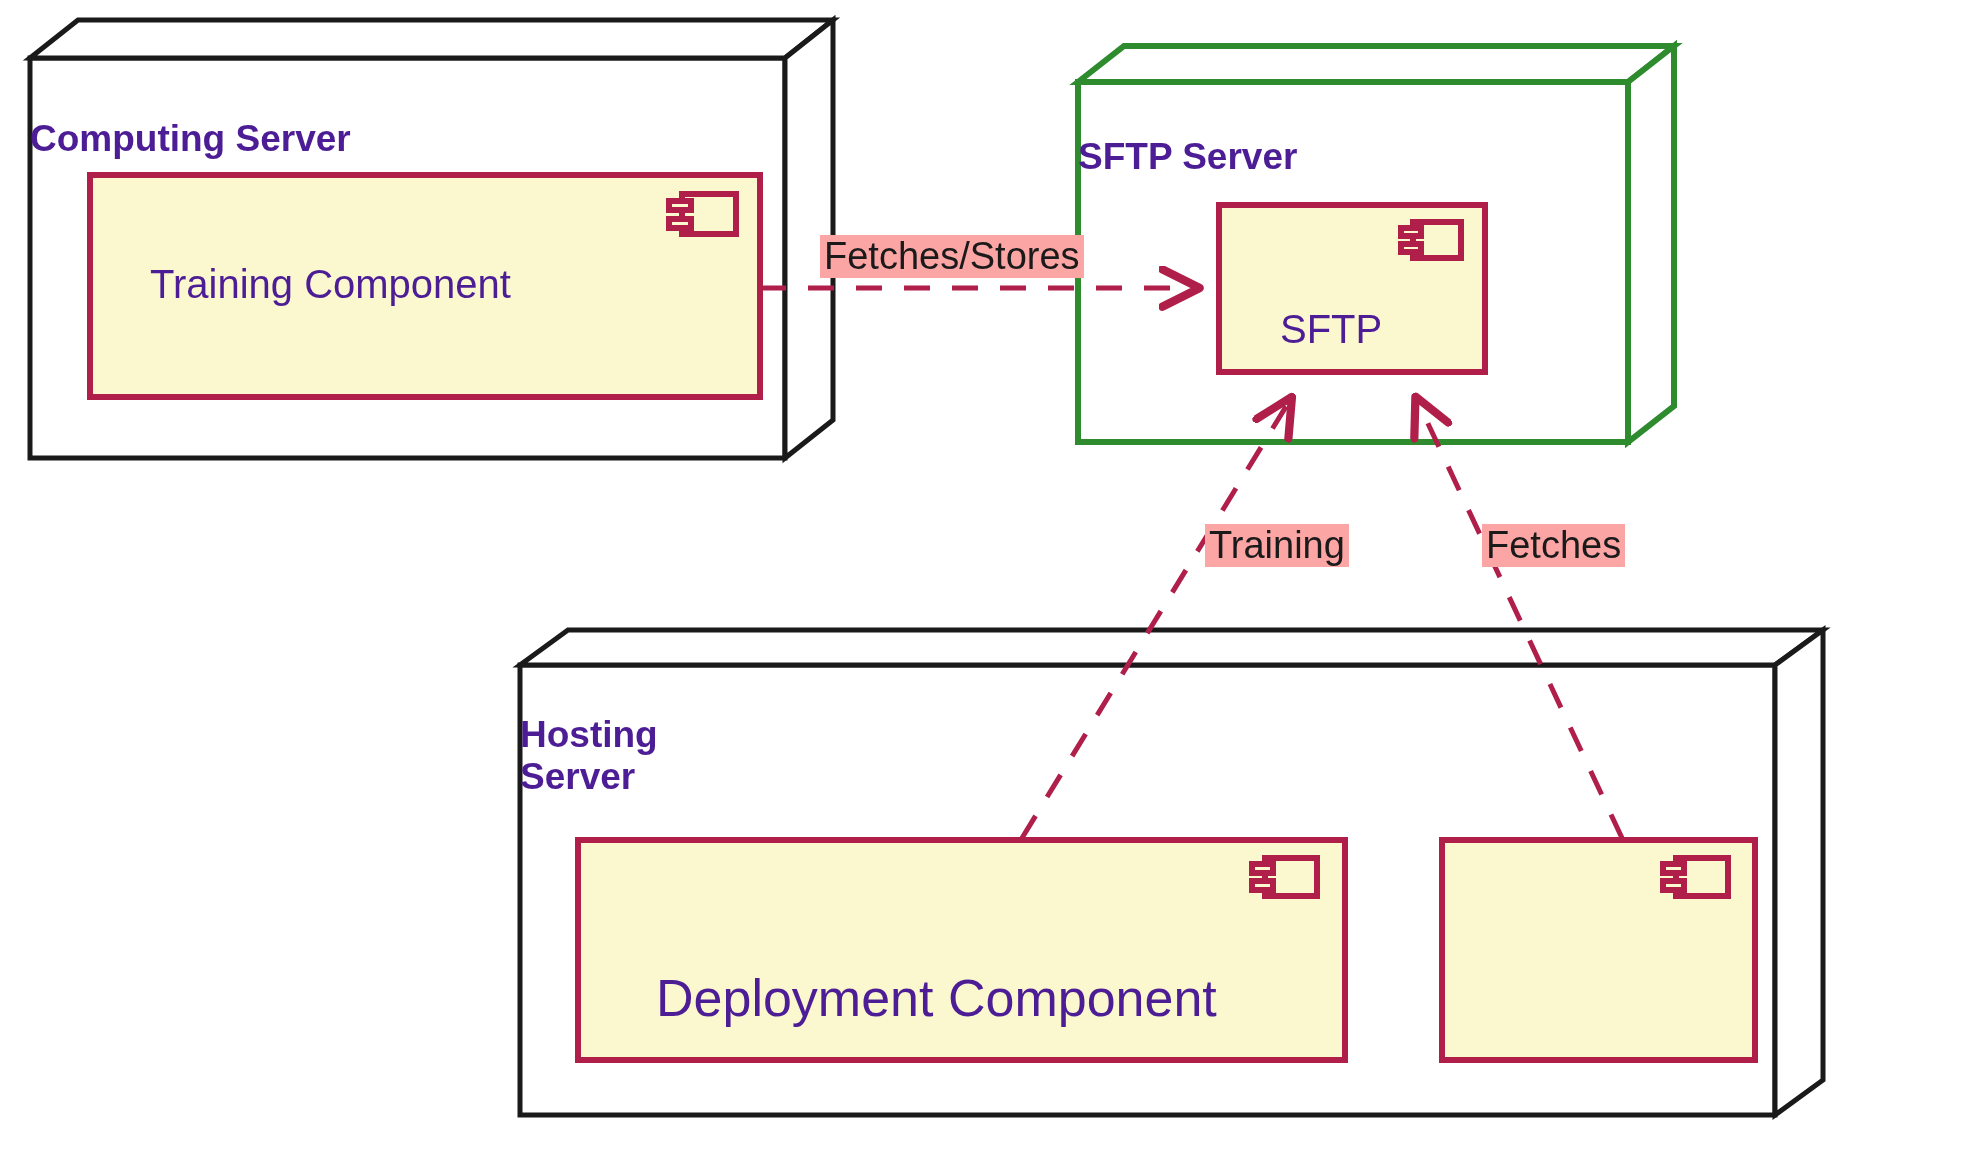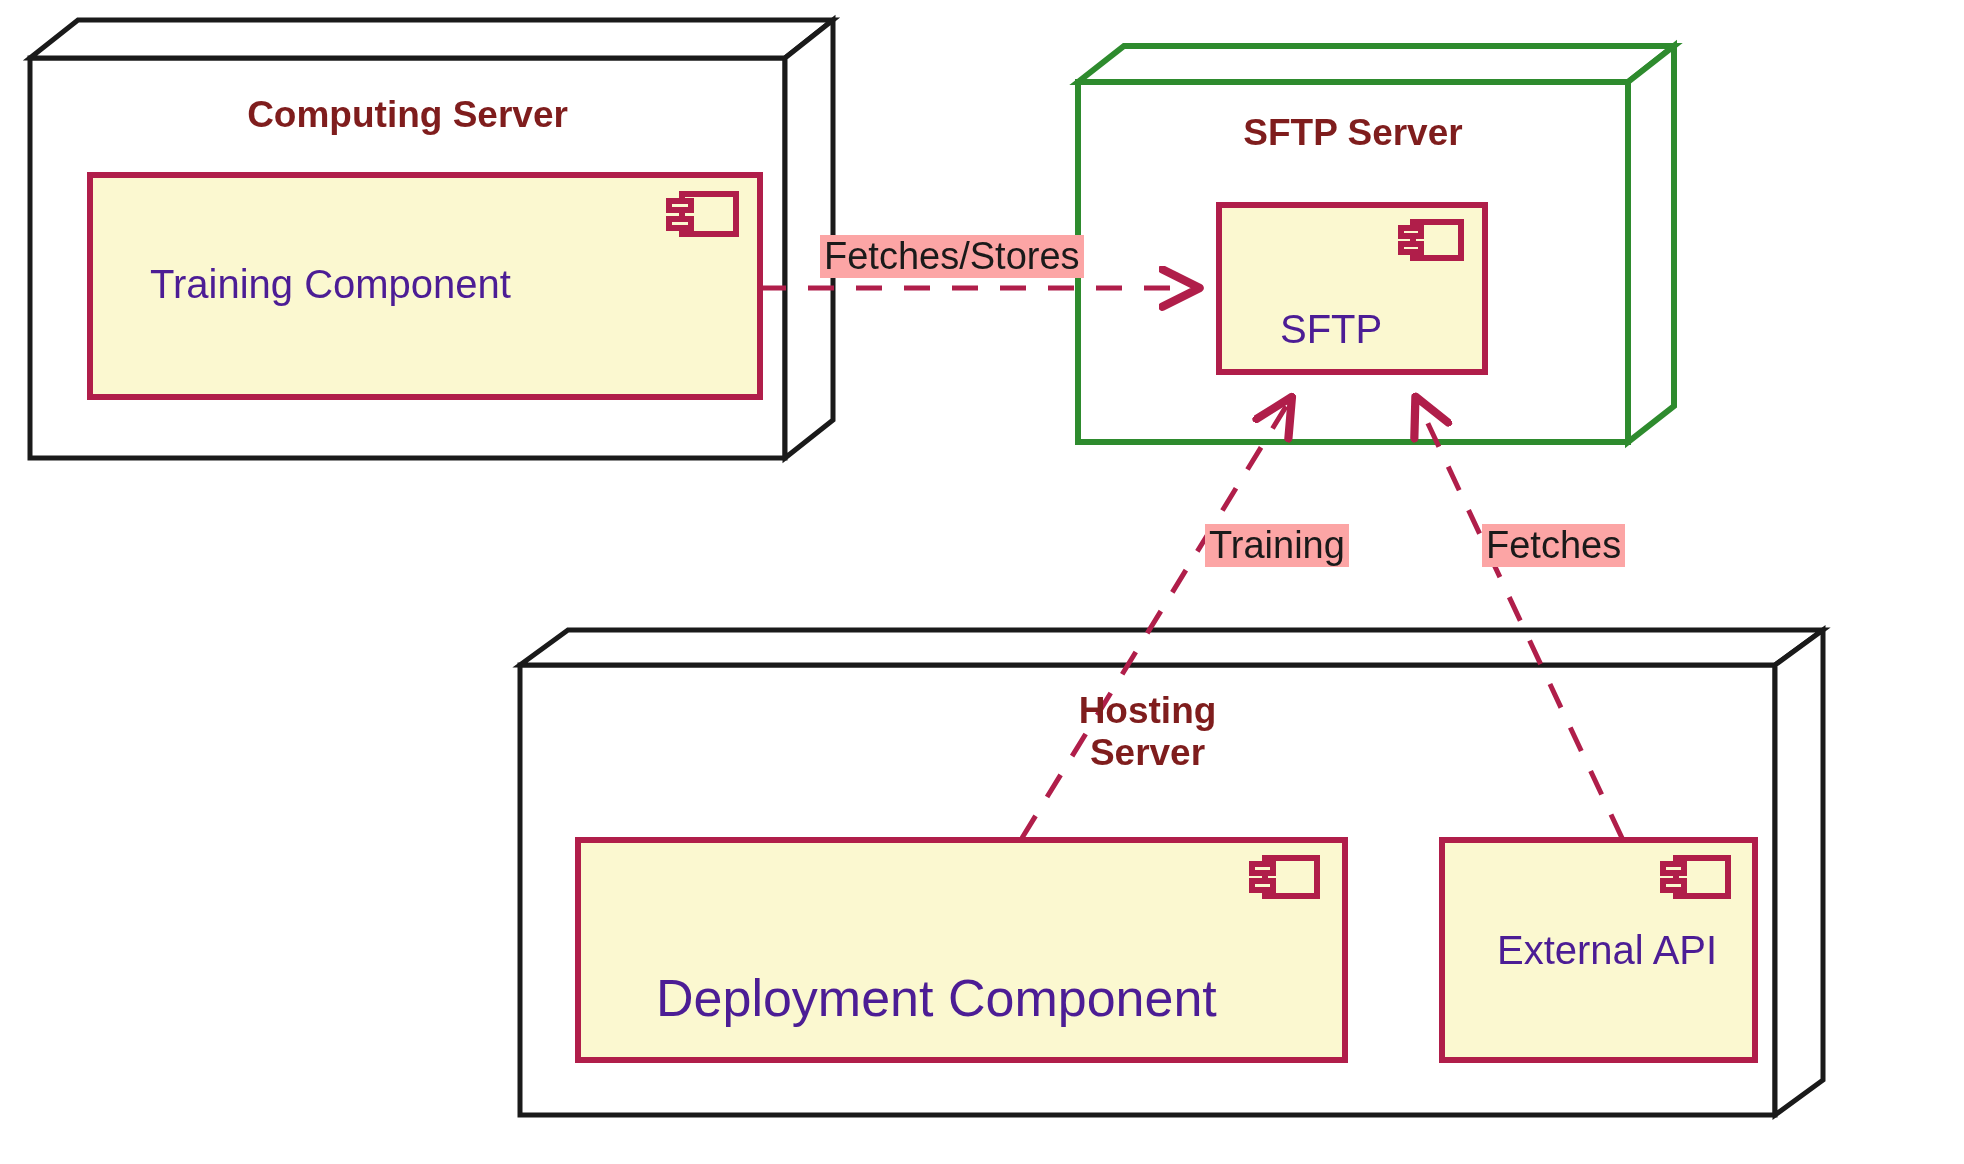--- a/index.html
+++ b/index.html
@@ -23,25 +23,26 @@
     position: absolute;
     top: 0;
     left: 0;
     width: 1964px;
     height: 1164px;
   }
   .node-title {
     position: absolute;
     font-family: "Liberation Sans", sans-serif;
     font-weight: bold;
-    color: #7f1d1d;
-    text-align: center;
+    color: #4c1d95;
+    text-align: left;
     line-height: 1.14;
     white-space: pre-line;
     pointer-events: none;
+    margin-top: 24px;
   }
   .component-label {
     position: absolute;
     font-family: "Liberation Sans", sans-serif;
     font-weight: normal;
     color: #4c1d95;
     text-align: left;
     pointer-events: none;
   }
   .edge-label {
@@ -144,21 +145,20 @@
 Server</div>
 
   <div class="node-title" style="left:1078px; top:112px; width:550px; font-size:37px;">SFTP Server</div>
 
   <div class="component-label" style="left:150px; top:262px; font-size:40px;">Training Component</div>
 
   <div class="component-label" style="left:1280px; top:280px; font-size:40px;margin-top:27px;">SFTP</div>
 
   <div class="component-label" style="left:656px; top:928px; font-size:52px;margin-top:40px;">Deployment Component</div>
 
-  <div class="component-label" style="left:1497px; top:928px; font-size:40px;">External API</div>
 
   <div class="edge-label" style="left:820px; top:235px; font-size:38px; padding:0 4px;">Fetches/Stores</div>
 
   <div class="edge-label" style="left:1205px; top:524px; font-size:38px; padding:0 4px;">Training</div>
 
   <div class="edge-label" style="left:1482px; top:524px; font-size:38px; padding:0 4px;">Fetches</div>
 
 </div>
 
 </body></html>

